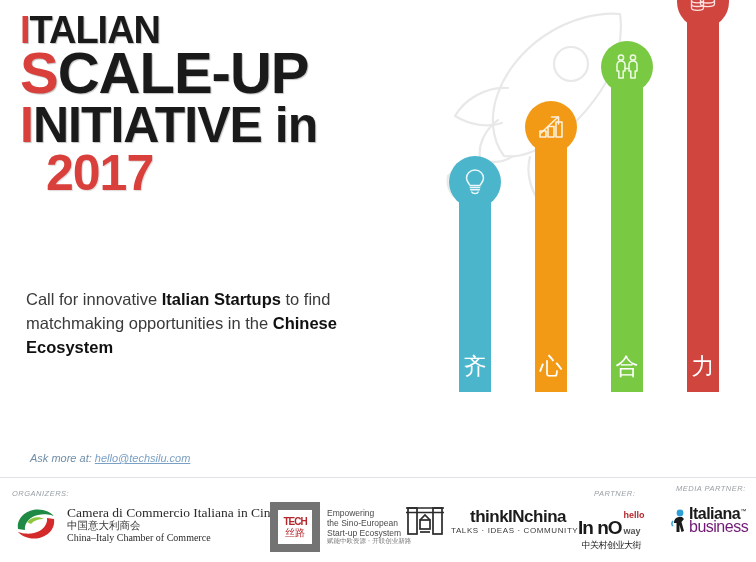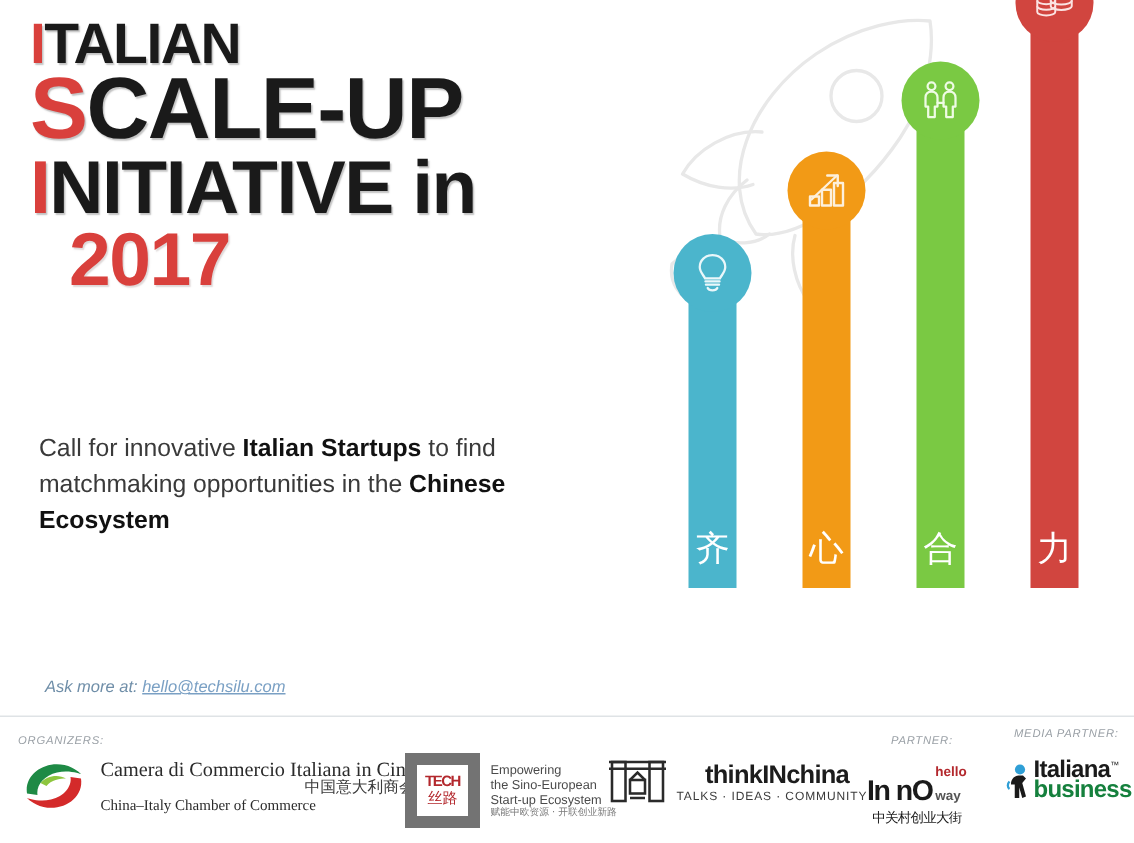--- a/index.html
+++ b/index.html
@@ -69,21 +69,21 @@
   .kicker{
     position:absolute;font-size:7.5px;font-style:italic;letter-spacing:.5px;
     color:#9aa0a6;text-transform:uppercase;
   }
   .logo-wrap{position:absolute;display:flex;align-items:center;}
 
   
   .ccic-mark{width:48px;height:42px;position:relative;margin-right:7px;}
   .ccic-text{line-height:1.12;}
   .ccic-l1{font-size:13.5px;color:#2b2b2b;font-family:"Liberation Serif",serif;}
-  .ccic-l2{font-size:10.5px;color:#3a3a3a;font-family:"DejaVu Sans",sans-serif;text-align:right;}
+  .ccic-l2{font-size:10.5px;color:#3a3a3a;font-family:"DejaVu Sans",sans-serif;}
   .ccic-l3{font-size:10px;color:#2b2b2b;font-family:"Liberation Serif",serif;}
 
   
   .silu-mark{
     width:34px;height:34px;border:8px solid #737373;position:relative;margin-right:7px;
     display:flex;flex-direction:column;align-items:center;justify-content:center;
   }
   .silu-top{font-size:10px;font-weight:bold;color:#b3282d;letter-spacing:-1px;line-height:1;}
   .silu-bot{font-size:10px;color:#b3282d;font-family:"DejaVu Sans",sans-serif;line-height:1;margin-top:1px;}
   .silu-text{line-height:1.18;font-size:8.5px;color:#4a4a4a;}
@@ -101,21 +101,21 @@
   .iw-side{margin-left:2px;line-height:1;}
   .iw-inno{font-size:9px;font-weight:bold;color:#b3282d;line-height:1;}
   .iw-way{font-size:9px;font-weight:bold;color:#555;line-height:1;}
   .iw-cn{font-size:9px;color:#1a1a1a;font-family:"DejaVu Sans",sans-serif;margin-top:2px;letter-spacing:-.5px;}
 
   
   .sb-wrap{display:flex;align-items:center;}
   .sb-text{line-height:1;}
   .sb-1{font-size:16px;font-weight:bold;color:#1a1a1a;letter-spacing:-.5px;}
   .sb-tm{font-size:6px;vertical-align:super;color:#1a1a1a;}
-  .sb-2{font-size:16px;font-weight:bold;color:#15803d;letter-spacing:-.5px;margin-top:-3px;}
+  .sb-2{font-size:16px;font-weight:normal;color:#701a75;letter-spacing:-.5px;margin-top:-3px;}
 </style>
 </head>
 <body>
 
 <div class="poster">
 
   <div class="rocket">
     <svg viewBox="0 0 210 205" width="210" height="205" aria-hidden="true">
       <g fill="none" stroke="#E8E8E8" stroke-width="2.2" stroke-linejoin="round" stroke-linecap="round">
         <path d="M66 148 C40 112 62 58 106 28 C134 9 164 4 182 6 C185 25 181 56 162 84 C133 127 92 152 66 148 Z"></path>

